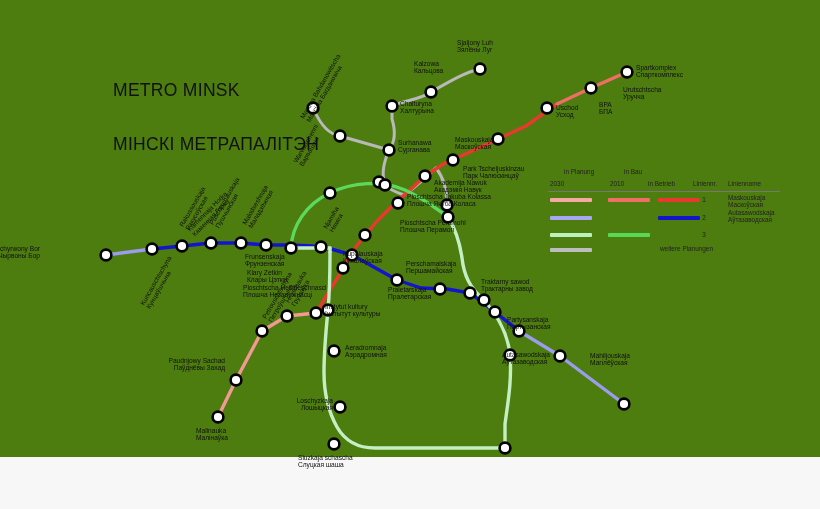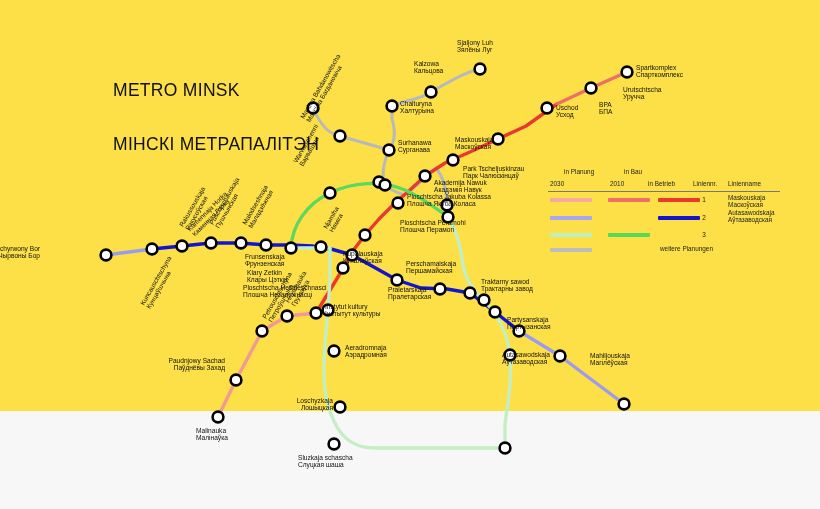--- a/index.html
+++ b/index.html
@@ -1,19 +1,19 @@
 <!DOCTYPE html>
 <html><head>
 <meta charset="utf-8">
 <style>
   html,body{margin:0;padding:0;background:#f7f7f7;}
   body{width:820px;height:509px;overflow:hidden;
        font-family:"Liberation Sans","DejaVu Sans",sans-serif;
        -webkit-font-smoothing:antialiased;}
-  #map{position:relative;width:820px;height:411px;background:#fde047;}
+  #map{position:relative;width:820px;height:457px;background:#4d7c0f;}
   svg#net{position:absolute;left:0;top:0;width:820px;height:509px;}
 
   .title{position:absolute;left:113px;top:82px;font-size:17.5px;letter-spacing:.3px;
          color:#111;line-height:17px;white-space:nowrap;}
   .title .l2{display:block;margin-top:37px;}
 
   .lbl{position:absolute;font-size:6.6px;line-height:7.4px;color:#111;white-space:nowrap;}
   .lbl .be{display:block;}
   .lbl.r{text-align:right;}
   .rot{transform-origin:0 0;}

